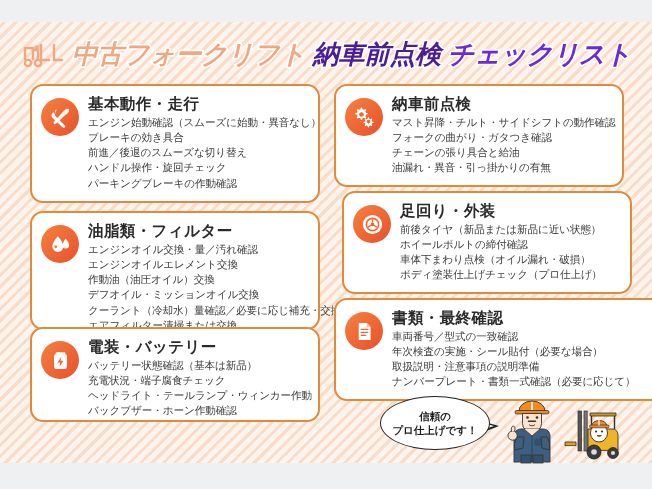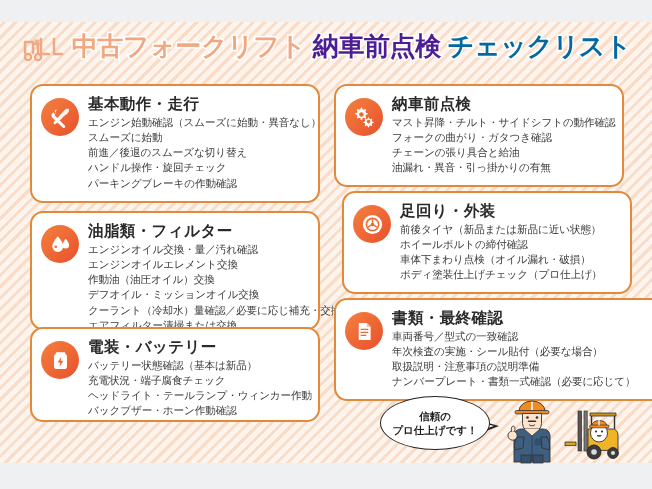--- a/index.html
+++ b/index.html
@@ -37,41 +37,43 @@
   }
 
   
   .title-row {
     position: absolute;
     left: 0;
     top: 33px;
     width: 652px;
     height: 42px;
     display: flex;
+    align-items: center;
     justify-content: center;
     gap: 7px;
     white-space: nowrap;
+    font-style: italic;
   }
   .title-logo {
     display: block;
     width: 44px;
     height: 30px;
     flex: none;
   }
   .title-text {
     font-size: 26px;
     font-weight: bold;
     letter-spacing: -0.4px;
     line-height: 1;
     -webkit-text-stroke: 3px #ffffff;
     paint-order: stroke fill;
   }
   .title-a { color: #f0a882; }
   .title-b { color: #4c1d95; }
-  .title-c { color: #0369a1; }
+  .title-c { color: #6d28d9; }
 
   
   .card {
     position: absolute;
     box-sizing: border-box;
     background: #ffffff;
     border: 2.5px solid #e28a3a;
     border-radius: 13px;
   }
   .card-inner {
@@ -209,21 +211,21 @@
       <div class="card-icon">
         <svg width="21" height="21" viewBox="0 0 24 24" fill="#fff">
           <path d="M7.5 2.4 L5.2 4.7 L7.0 6.5 L5.6 7.9 L3.8 6.1 L2.0 7.9 c-.9 2.5 .3 4.4 1.6 5.2 L14.6 23.4 a1.6 1.6 0 0 0 2.3-2.3 L6.0 10.2 c-.9-1.4-.4-3 .5-3.5 Z"></path>
           <path d="M21.6 2.4 c-2.1-.9-4.1 .1-5.1 1.3 L4.4 16.8 a1.7 1.7 0 0 0 2.4 2.4 L19.9 7.5 c1.3-1.1 2.3-3.1 1.7-5.1 Z" opacity="0.95"></path>
           <path d="M13.6 13.4 L17.5 9.6" stroke="#ef6a33" stroke-width="1.1"></path>
         </svg>
       </div>
       <div class="card-title">基本動作・走行</div>
       <ul class="card-list">
         <li>エンジン始動確認（スムーズに始動・異音なし）</li>
-        <li>スムーズに始動</li>
+        <li>ブレーキの効き具合</li>
         <li>前進／後退のスムーズな切り替え</li>
         <li>ハンドル操作・旋回チェック</li>
         <li>パーキングブレーキの作動確認</li>
       </ul>
     </div>
   </div>
 
   <div class="card" id="card-oil">
     <div class="card-inner">
       <div class="card-icon">

